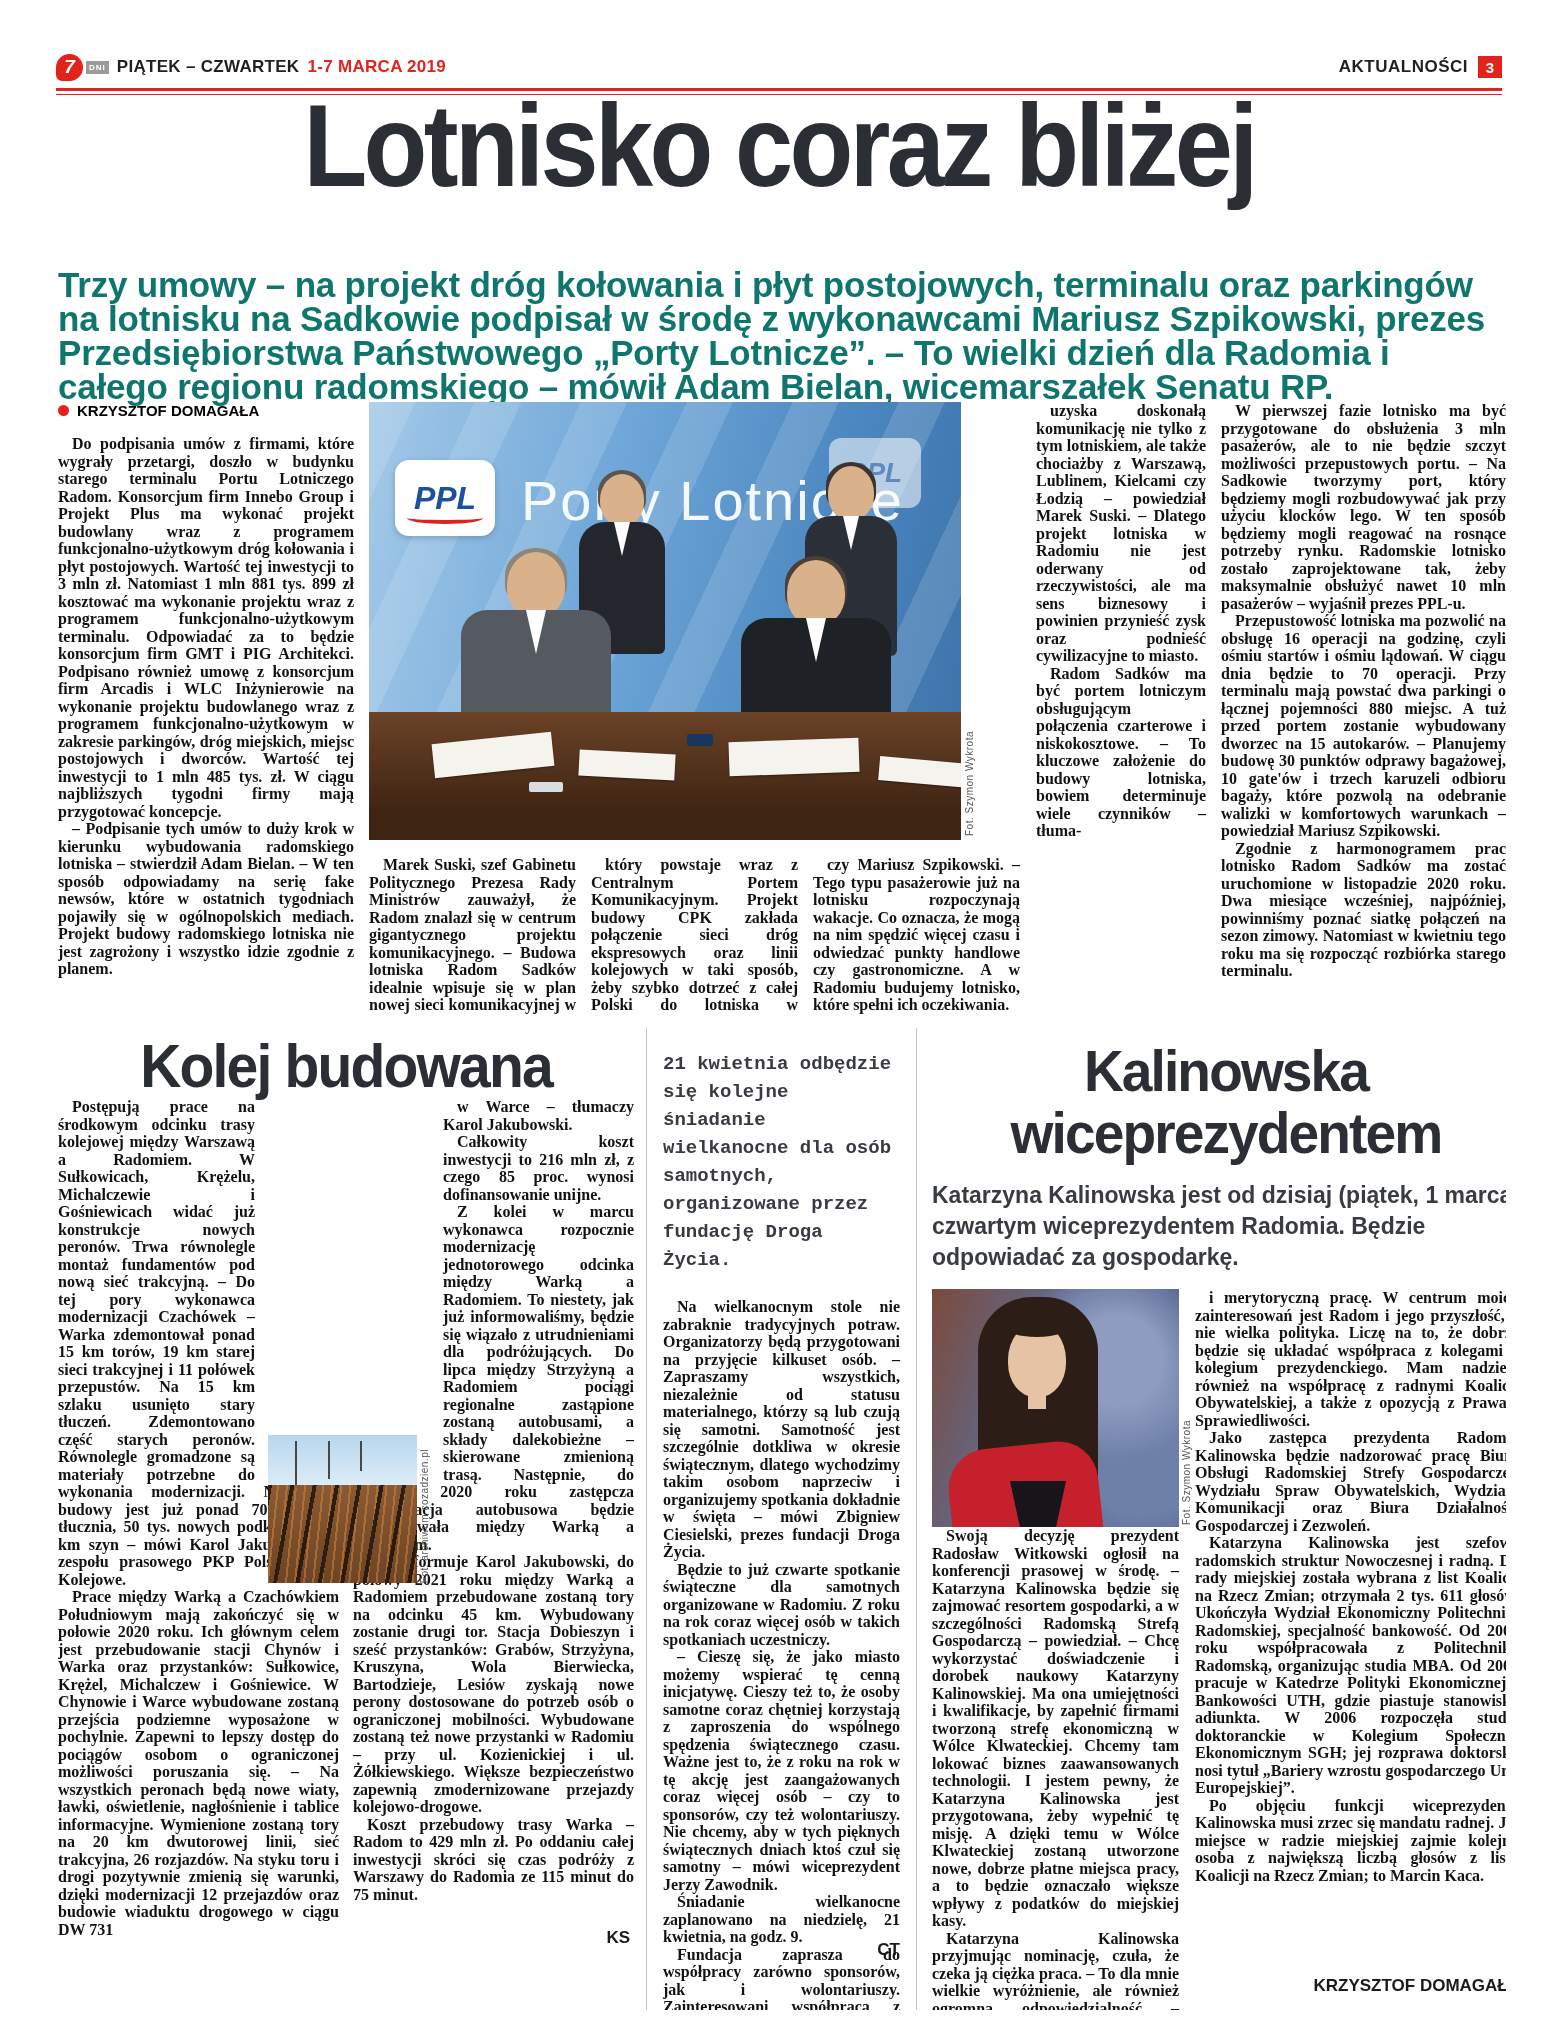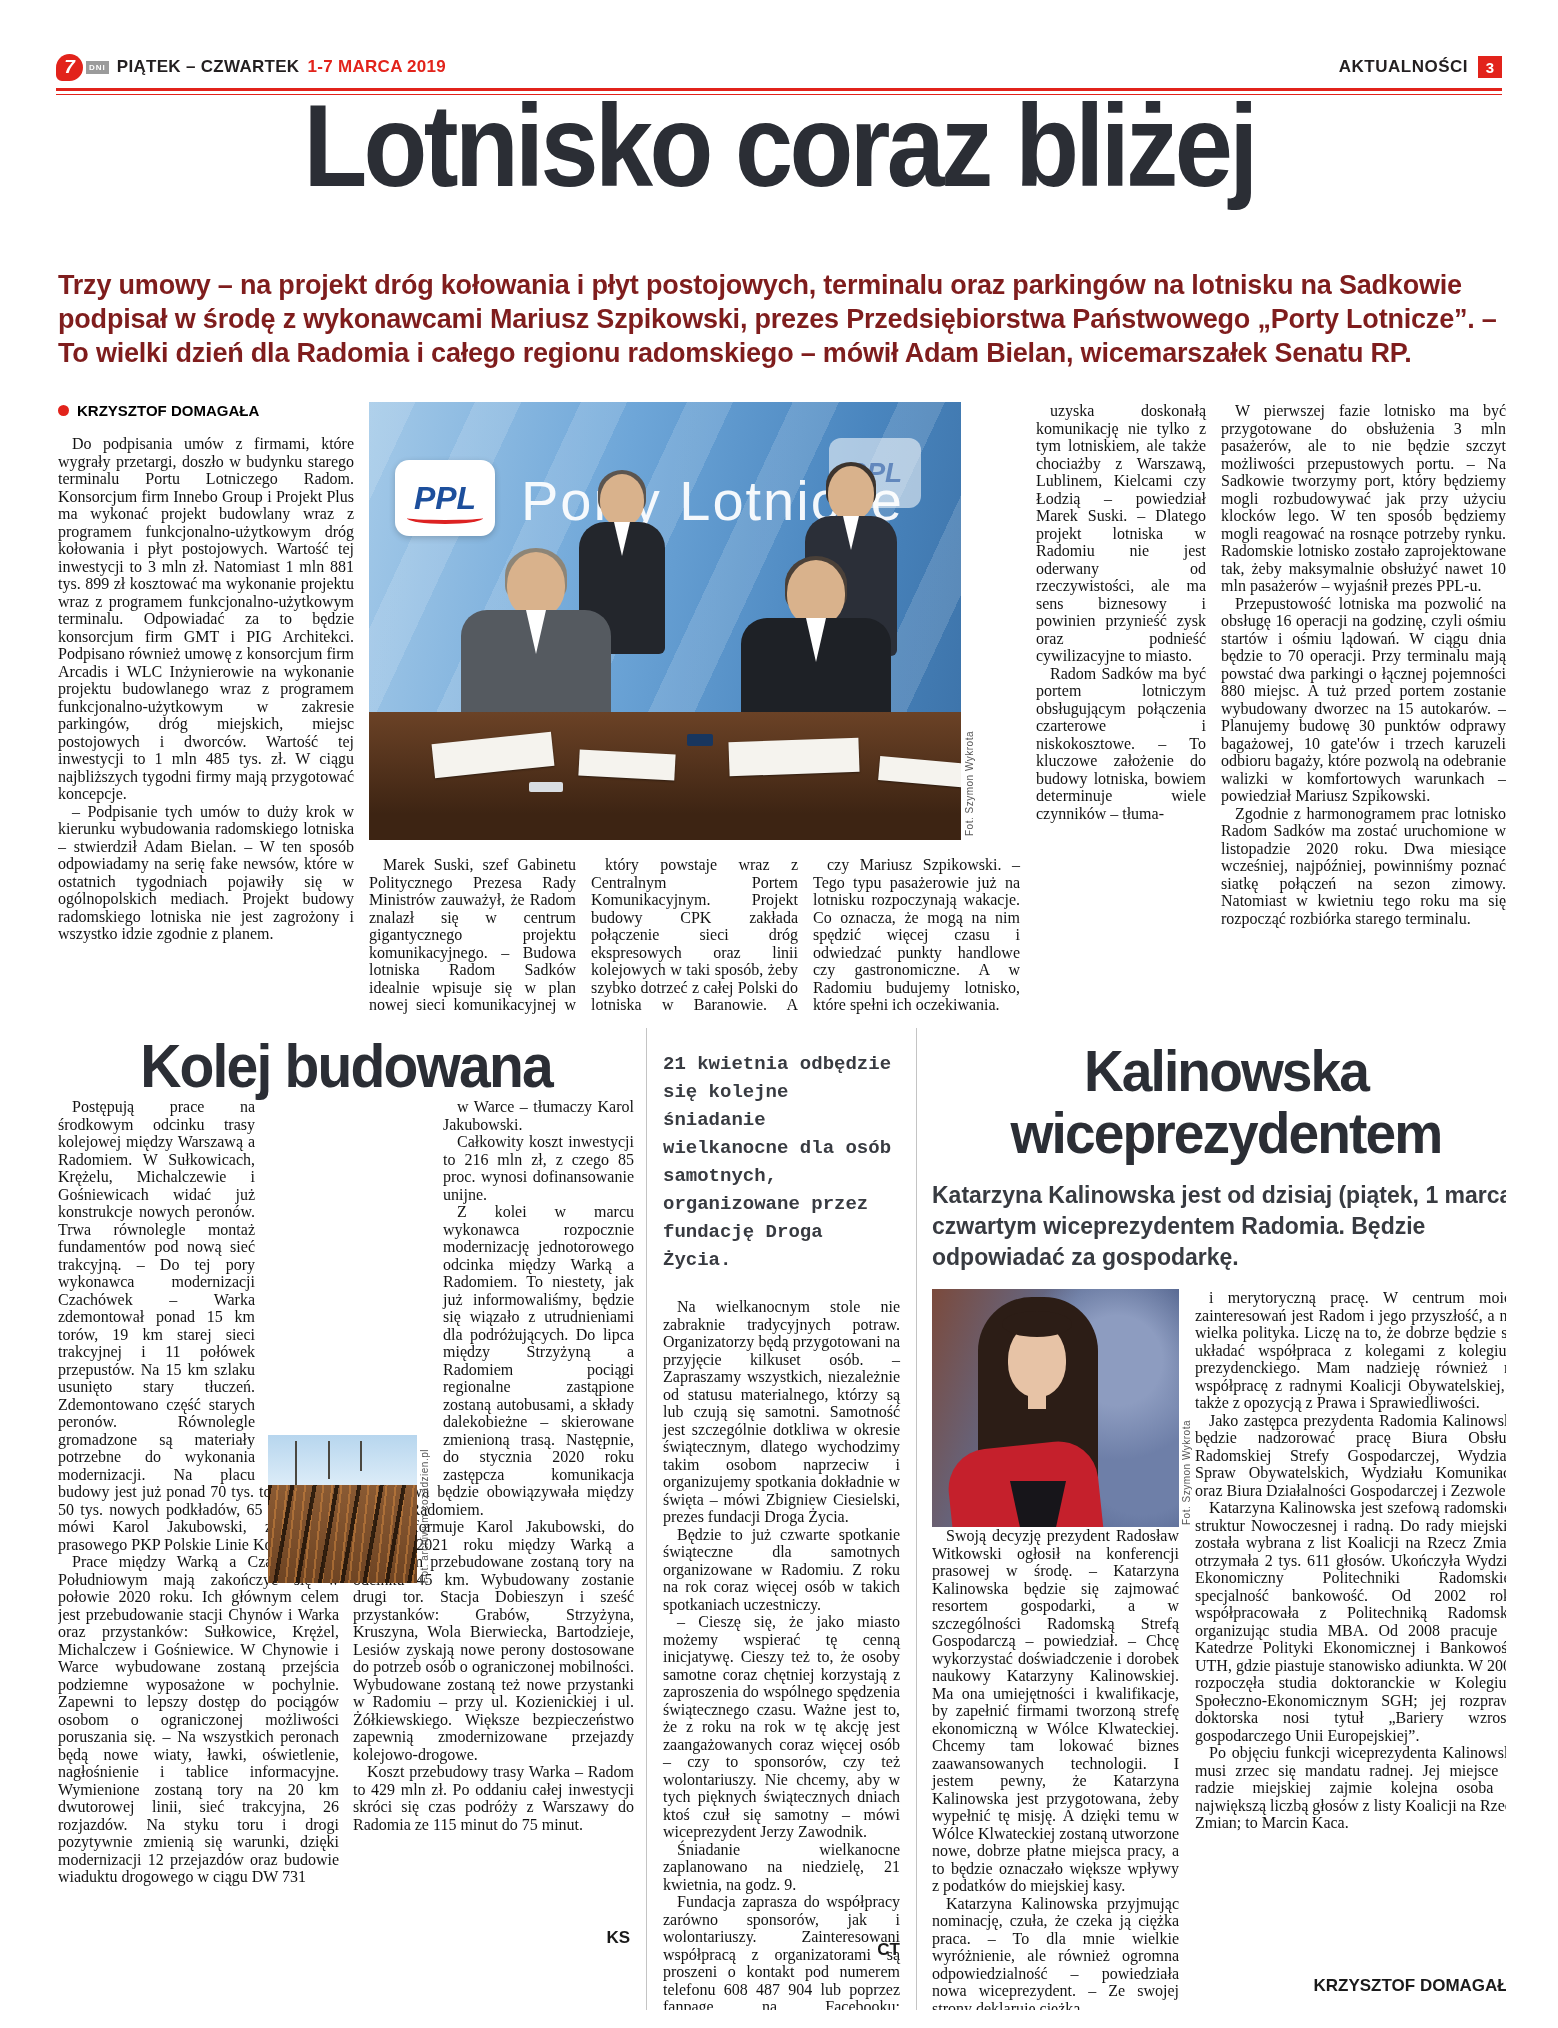--- a/index.html
+++ b/index.html
@@ -15,24 +15,24 @@
   .mast-date{color:#e2231b;margin-left:8px;letter-spacing:.3px;}
   .mast-right{margin-left:auto;display:flex;align-items:center;gap:10px;}
   .mast-section{color:#231f20;letter-spacing:.5px;}
   .pagenum{background:#e2231b;color:#fff;width:24px;height:22px;display:flex;align-items:center;justify-content:center;font-size:15px;}
   .mast-rule{position:absolute;left:56px;right:56px;top:88px;height:3px;border-top:3px solid #e2231b;border-bottom:1px solid #e2231b;}
   
   .main-headline{position:absolute;top:86px;left:0;width:100%;text-align:center;margin:0;
       font-family:"Liberation Sans",sans-serif;font-weight:bold;font-size:116px;line-height:120px;
       letter-spacing:-4px;color:#2b2e35;transform:scaleX(.9);}
   .lead{position:absolute;top:268px;left:58px;width:1448px;margin:0;
-      font-family:"Liberation Sans",sans-serif;font-weight:bold;font-size:27px;line-height:34px;
-      color:#7f1d1d;letter-spacing:-.2px;}
-  
-  .bt{font-size:16px;line-height:17.5px;text-align:justify;}
+      font-family:"Liberation Sans",sans-serif;font-weight:bold;font-size:35px;line-height:34px;
+      color:#0f766e;letter-spacing:-.2px;}
+  
+  .bt{font-size:16px;line-height:17.5px;text-align:justify;font-weight:bold;}
   .bt p{margin:0;text-indent:14px;}
   .byline{display:flex;align-items:center;gap:8px;font-family:"Liberation Sans",sans-serif;
           font-weight:bold;font-size:15px;color:#000;margin-bottom:16px;}
   .byline-dot{width:11px;height:11px;border-radius:50%;background:#e2231b;flex:0 0 auto;}
   .sig{position:absolute;font-family:"Liberation Sans",sans-serif;font-weight:bold;font-size:17px;color:#1a1a1a;}
   .vcredit{position:absolute;writing-mode:vertical-rl;transform:rotate(180deg);
            font-family:"Liberation Sans",sans-serif;font-size:10px;color:#555;letter-spacing:.5px;}
   
   .main-article{position:absolute;top:402px;left:58px;width:1448px;height:612px;display:flex;gap:15px;overflow:hidden;}
   .ma-col1{width:296px;flex:0 0 auto;}

